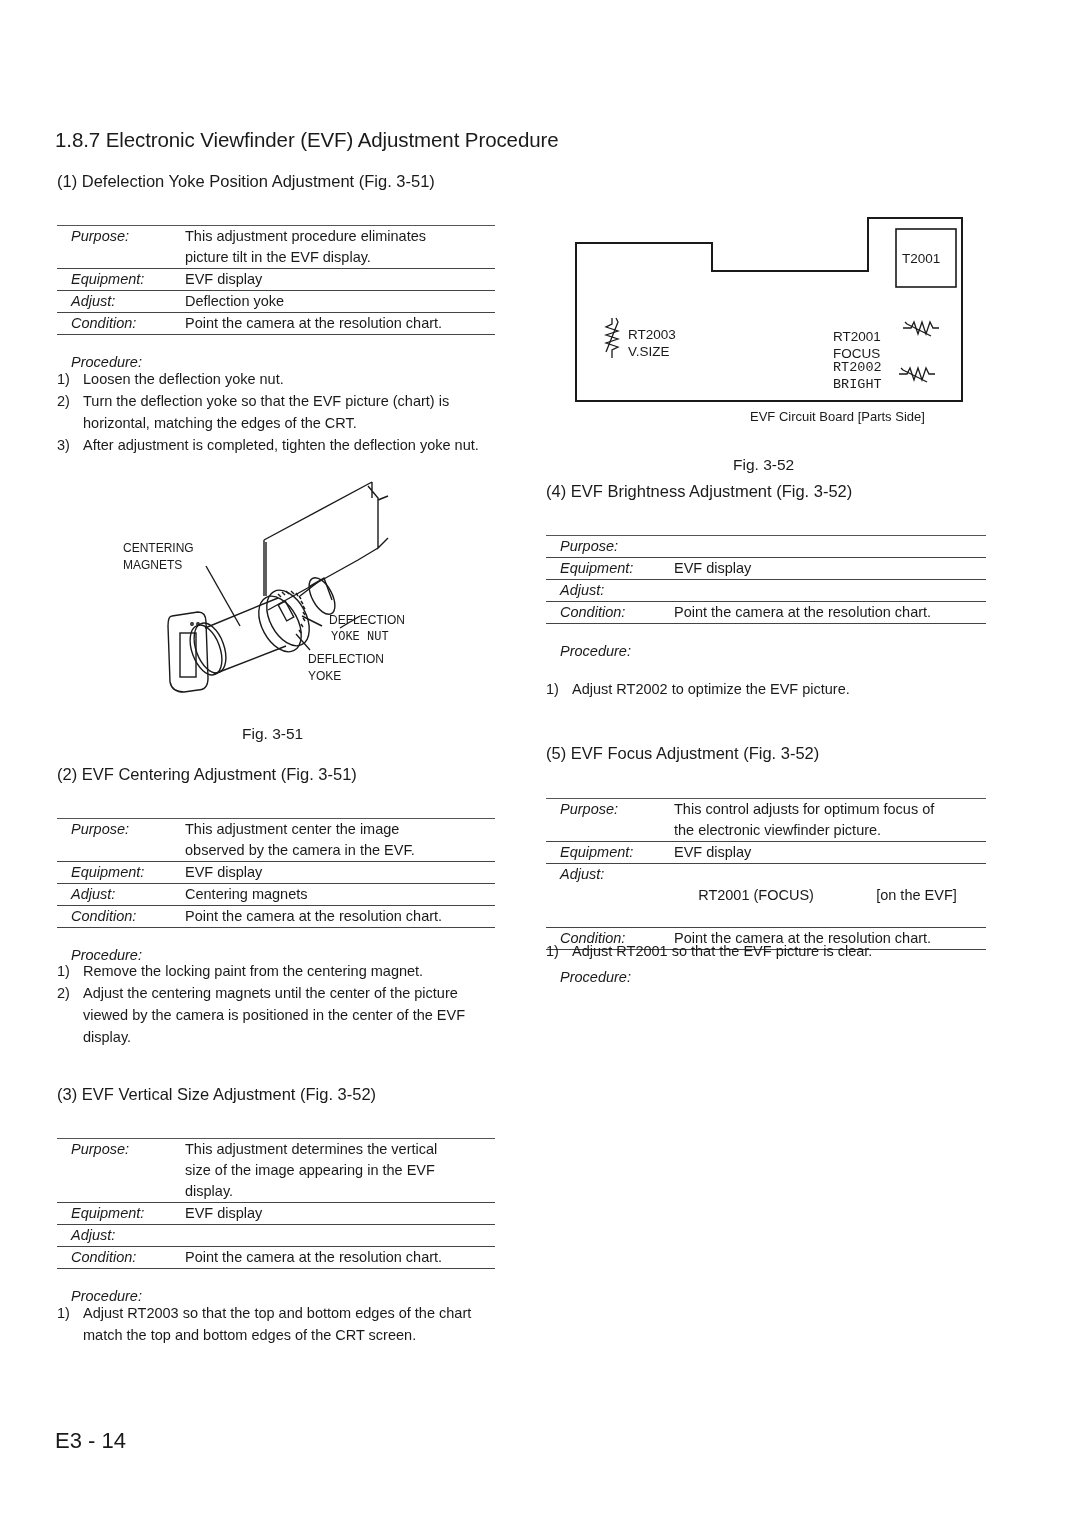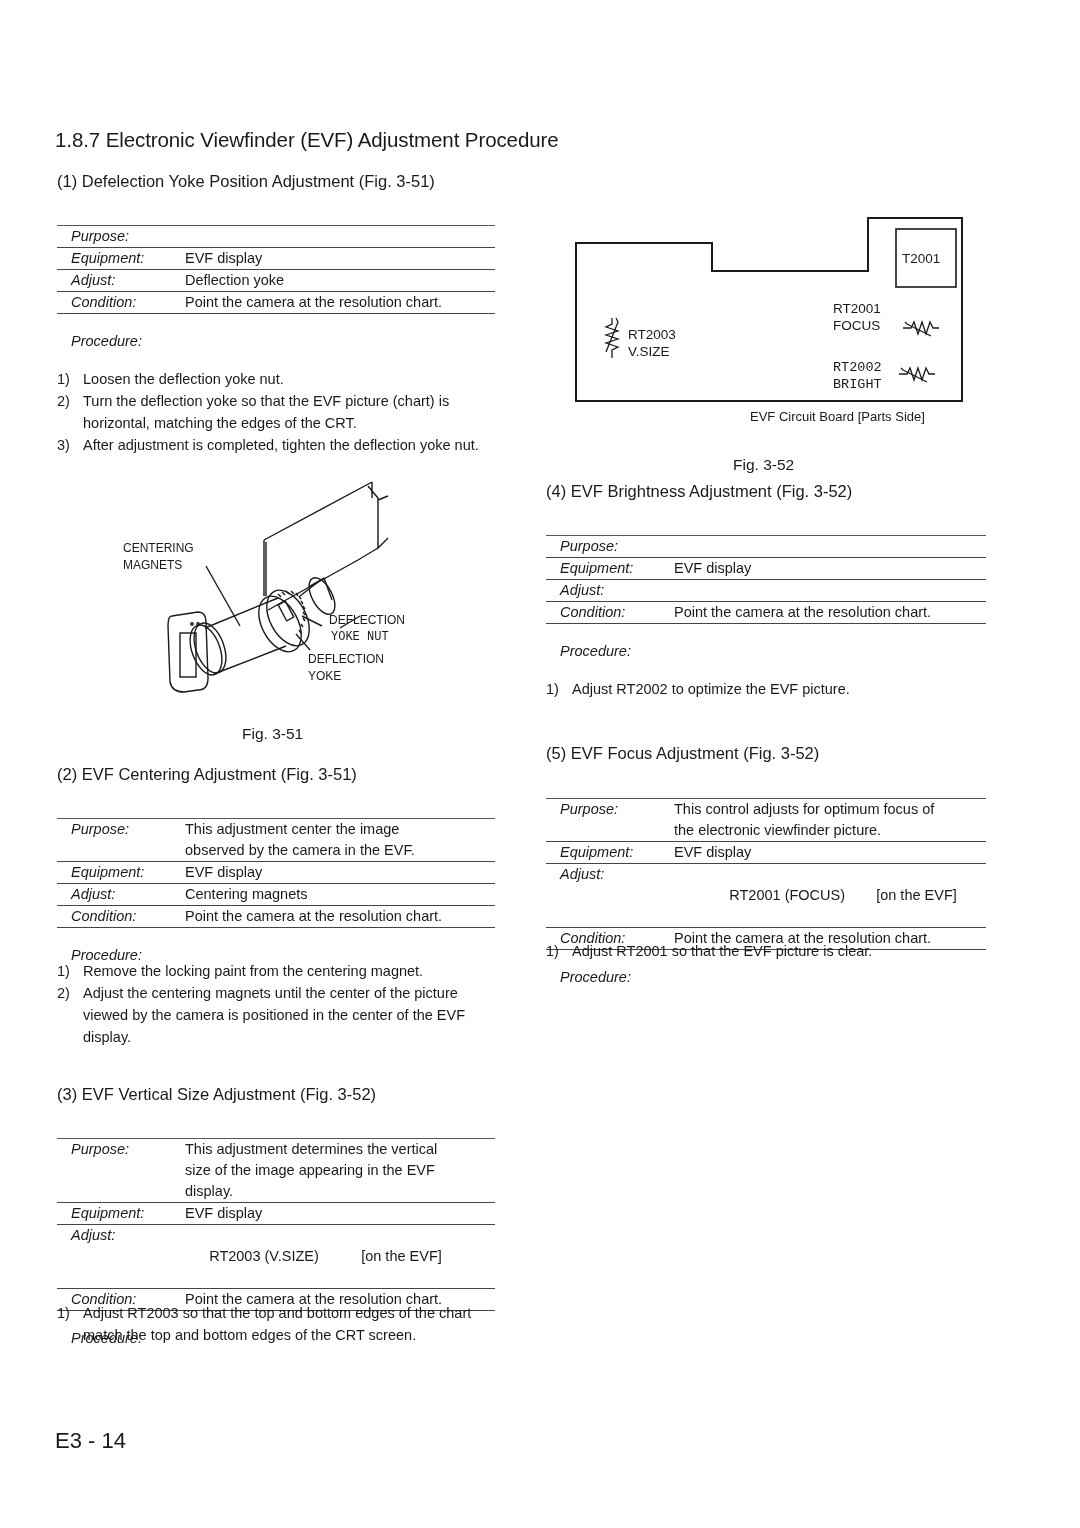--- a/index.html
+++ b/index.html
@@ -36,20 +36,22 @@
 </head>
 <body>
 
 <div class="abs page-title">1.8.7 Electronic Viewfinder (EVF) Adjustment Procedure</div>
 
 <div class="abs sec-title" style="left:57px; top:172px;">(1) Defelection Yoke Position Adjustment (Fig. 3-51)</div>
 
 <div class="abs spec" style="left:57px; top:213px; width:438px;">
   <div class="row first">
     <div class="lbl">Purpose:</div>
+    <div class="val">This adjustment procedure eliminates
+picture tilt in the EVF display.</div>
   </div>
   <div class="row">
     <div class="lbl">Equipment:</div>
     <div class="val">EVF display</div>
   </div>
   <div class="row">
     <div class="lbl">Adjust:</div>
     <div class="val">Deflection yoke</div>
   </div>
   <div class="row">
@@ -164,23 +166,20 @@
     <div class="val">This adjustment determines the vertical
 size of the image appearing in the EVF
 display.</div>
   </div>
   <div class="row">
     <div class="lbl">Equipment:</div>
     <div class="val">EVF display</div>
   </div>
   <div class="row">
     <div class="lbl">Adjust:</div>
-    <div class="val">
-      <span style="display:inline-block;width:152px;">RT2003 (V.SIZE)</span><span>[on the EVF]</span>
-    </div>
   </div>
   <div class="row">
     <div class="lbl">Condition:</div>
     <div class="val">Point the camera at the resolution chart.</div>
   </div>
   <div class="row last">
     <div class="lbl">Procedure:</div>
   </div>
 </div>
 
@@ -203,21 +202,21 @@
   <svg width="16" height="44" viewBox="0 0 16 44" fill="none" stroke="#1a1a1a" stroke-width="1.3">
     <path d="M8 2 L8 8 L2 11 L14 15 L2 19 L14 23 L2 27 L14 31 L8 34 L8 42"></path>
     <path d="M2 36 L14 6 L12 2"></path>
   </svg>
 </div>
 <div class="abs board-label" style="left:628px; top:326px;">
   <div>RT2003</div>
   <div>V.SIZE</div>
 </div>
 
-<div class="abs board-label" style="left:833px; top:300px;">
+<div class="abs board-label" style="left:833px; top:328px;">
   <div>RT2001</div>
   <div>FOCUS</div>
 </div>
 <div class="abs" style="left:901px; top:320px;">
   <svg width="40" height="18" viewBox="0 0 40 18" fill="none" stroke="#1a1a1a" stroke-width="1.3">
     <path d="M2 8 L10 8 L13 2 L17 14 L21 2 L25 14 L29 2 L32 8 L38 8"></path>
     <path d="M6 4 L30 16 M4 2 L6 4"></path>
   </svg>
 </div>
 
@@ -272,21 +271,21 @@
     <div class="val">This control adjusts for optimum focus of
 the electronic viewfinder picture.</div>
   </div>
   <div class="row">
     <div class="lbl">Equipment:</div>
     <div class="val">EVF display</div>
   </div>
   <div class="row">
     <div class="lbl">Adjust:</div>
     <div class="val">
-      <span style="display:inline-block;width:178px;text-align:center;">RT2001 (FOCUS)</span><span>[on the EVF]</span>
+      <span style="display:inline-block;width:178px;">RT2001 (FOCUS)</span><span>[on the EVF]</span>
     </div>
   </div>
   <div class="row">
     <div class="lbl">Condition:</div>
     <div class="val">Point the camera at the resolution chart.</div>
   </div>
   <div class="row last">
     <div class="lbl">Procedure:</div>
   </div>
 </div>

